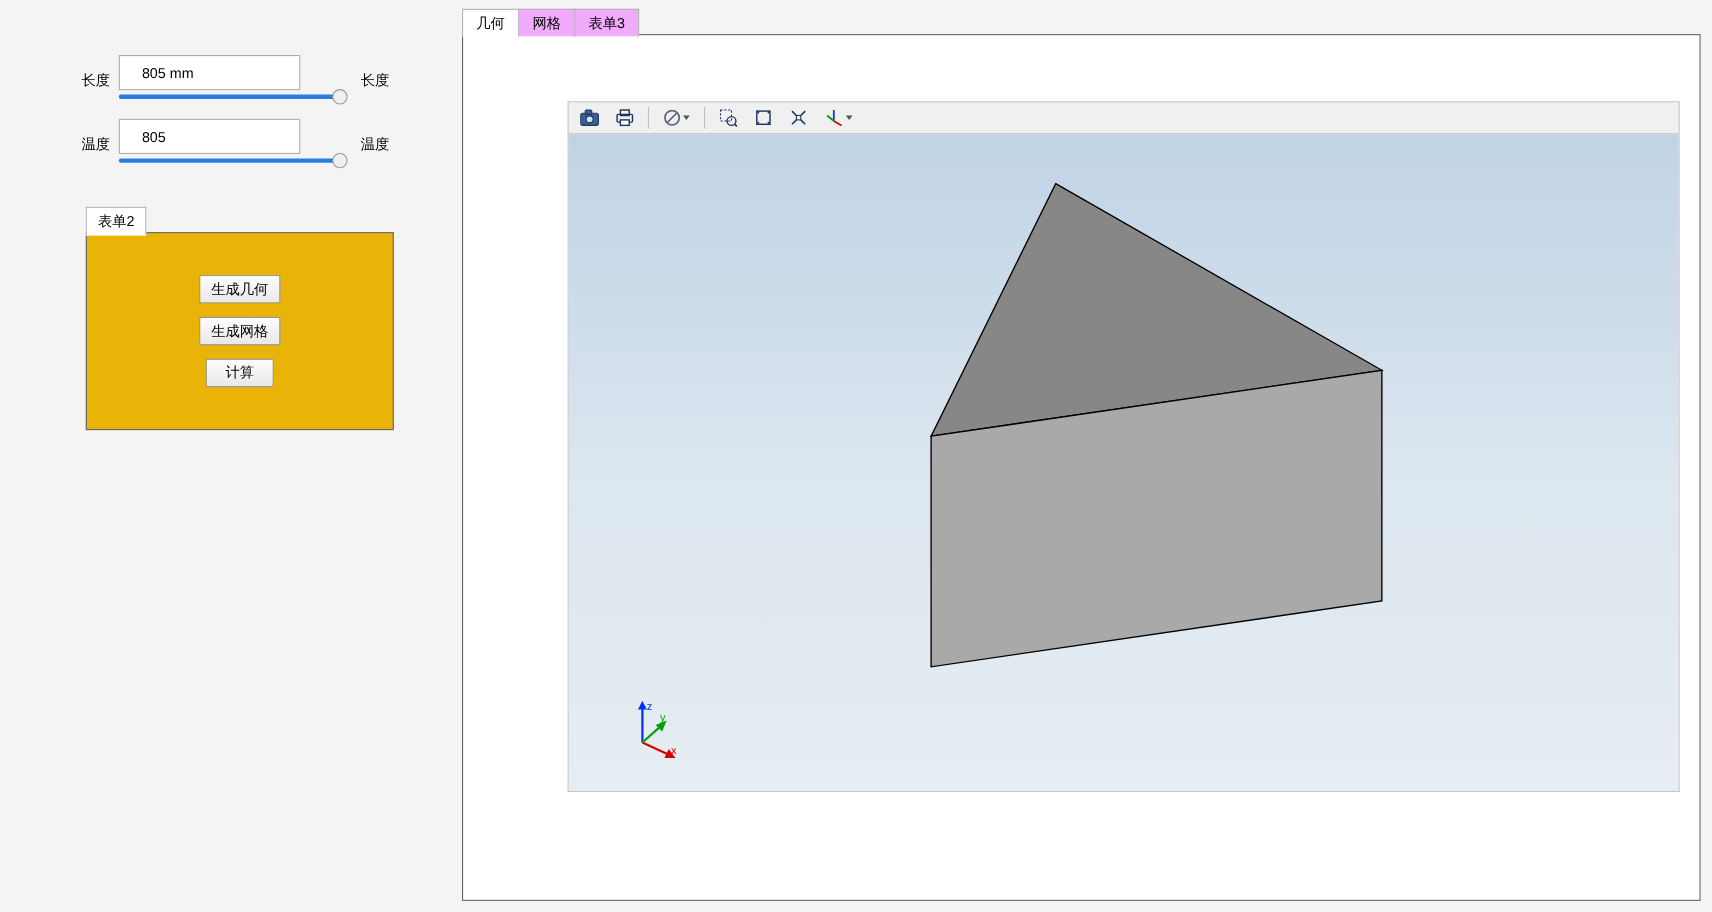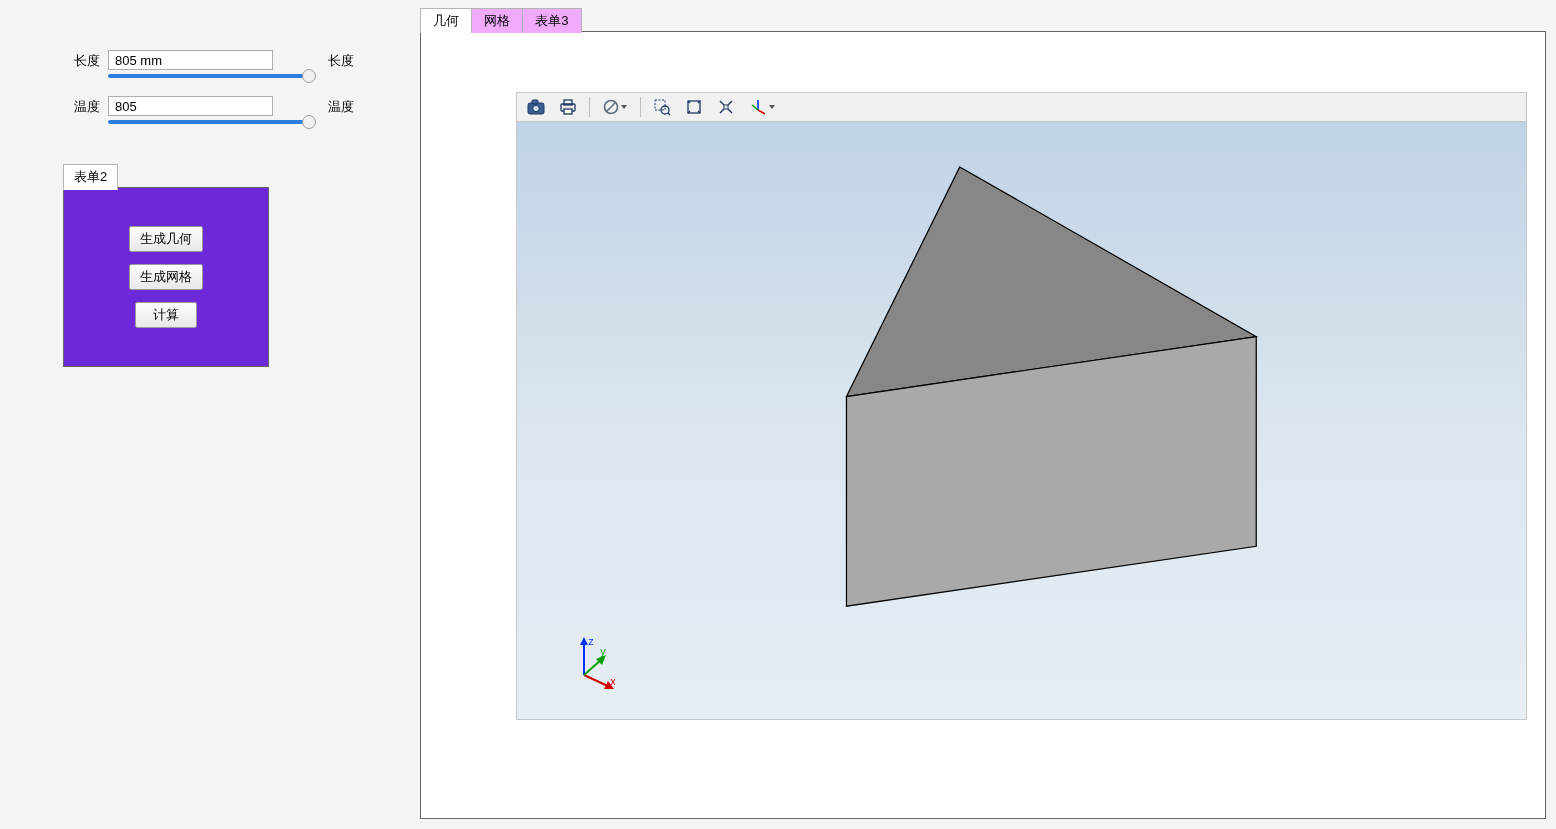--- a/index.html
+++ b/index.html
@@ -26,24 +26,24 @@
     align-items: flex-end;
     margin: 10px 0 2px 0;
   }
   .param-label-left {
     width: 90px;
     text-align: right;
     padding-right: 8px;
   }
   .param-input {
     width: 165px;
-    height: 20px;
+    height: 32px;
     border: 1px solid #adadad;
     background: #fff;
-    padding: 2px 6px;
+    padding: 2px 20px;
     font-family: inherit;
     font-size: 13px;
   }
   .param-label-right {
     margin-left: 55px;
   }
   .slider-row {
     margin: 4px 0 18px 90px;
     width: 200px;
     position: relative;
@@ -61,40 +61,40 @@
     width: 14px; height: 14px;
     background: #f0f0f0;
     border: 1px solid #9a9a9a;
     border-radius: 50%;
   }
 
   
   .form2-wrap {
     position: relative;
     margin-top: 40px;
-    margin-left: 45px;
+    margin-left: 60px;
     width: 260px;
     height: 190px;
   }
   .form2-tab {
     position: absolute;
     top: 0; left: 0;
     border: 1px solid #b5b5b5;
     border-bottom: 1px solid #fff;
     background: #fff;
     padding: 3px 10px;
     font-size: 13px;
     z-index: 3;
   }
   .form2-body {
     position: absolute;
     top: 23px; left: 0;
-    width: 206px; height: 180px;
+    width: 280px; height: 180px;
     border: 1px solid #666;
-    background: #6d28d9;
+    background: #eab308;
     display: flex;
     flex-direction: column;
     align-items: center;
     justify-content: center;
     gap: 12px;
   }
   .btn {
     min-width: 62px;
     padding: 3px 10px;
     font-family: inherit;
@@ -103,21 +103,20 @@
     border: 1px solid #9a9a9a;
     border-radius: 2px;
     cursor: pointer;
   }
 
   
   .main-panel {
     flex: 1;
     position: relative;
     margin: 8px 10px 10px 0;
-    font-family: Liberation Mono, monospace;
   }
   .main-tabs {
     display: flex;
     gap: 0;
     position: relative;
     z-index: 3;
   }
   .main-tab {
     border: 1px solid #b5b5b5;
     border-bottom: none;

